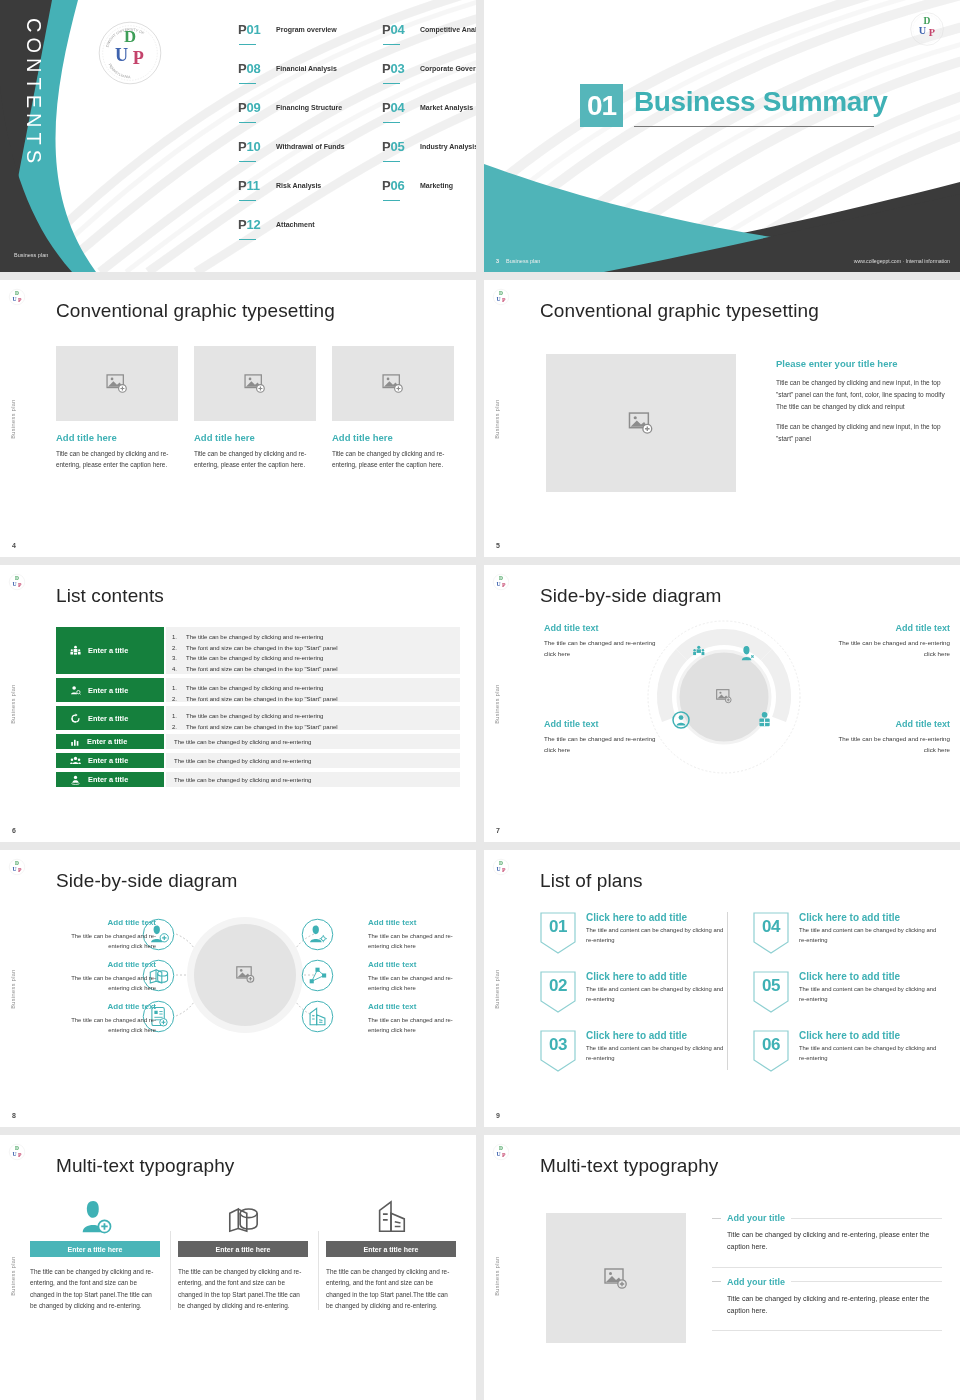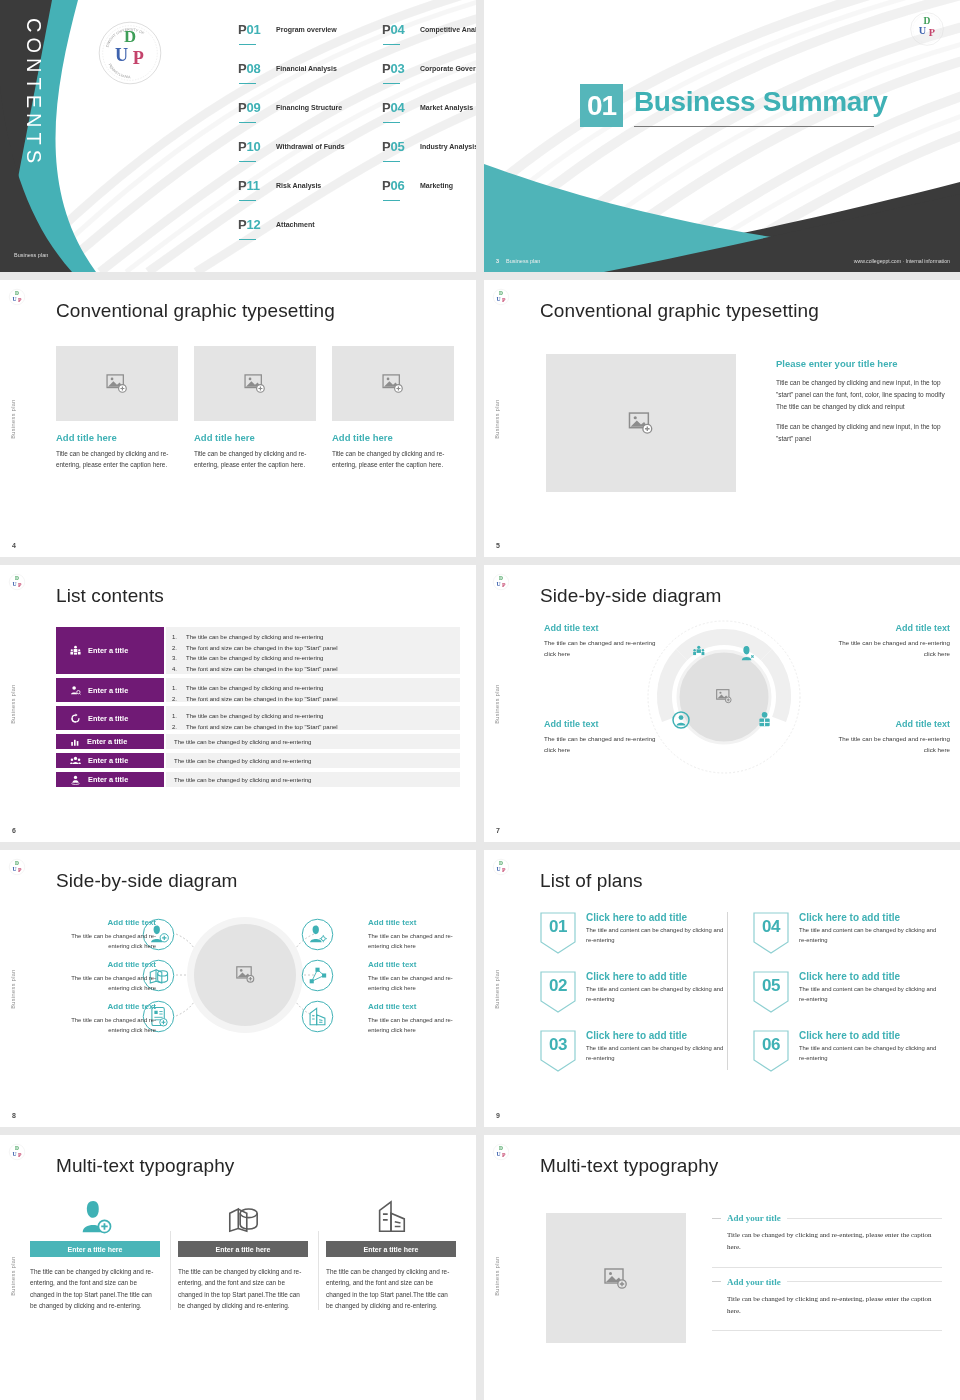--- a/index.html
+++ b/index.html
@@ -110,21 +110,21 @@
   .s5 .ph{ position:absolute; left:62px; top:74px; width:190px; height:138px; }
   .s5 .rt{ position:absolute; left:275px; top:78px; width:180px;margin-left:17px; }
   .s5 .rt h4{ font-size:9.5px; color:#3FB1B5; font-weight:700; }
   .s5 .rt p{ margin-top:8px; font-size:6.5px; color:#3a3a3a; line-height:1.82; }
   .s5 .rt p+p{ margin-top:9px; }
 
   
   .s6 .rows{ position:absolute; left:56px; top:62px; width:404px; }
   .s6 .row{ display:flex; margin-bottom:4px; }
   .s6 .btn{
-    width:108px; background:#701a75; color:#fff;
+    width:108px; background:#15803d; color:#fff;
     display:flex; align-items:center; gap:7px; padding-left:14px;
     font-size:7.4px; font-weight:700; flex:none;
   }
   .s6 .btn svg{ flex:none; }
   .s6 .txt{ flex:1; background:#f1f1f1; margin-left:2px; padding:5px 0 5px 20px; }
   .s6 ol{ list-style:none; counter-reset:n; }
   .s6 ol li{ counter-increment:n; font-size:6px; color:#333; line-height:1.78; position:relative; }
   .s6 ol li:before{ content:counter(n) "."; position:absolute; left:-14px; color:#333; }
   .s6 .oneline{ font-size:6px; color:#333; display:flex; align-items:center; height:100%; margin-left:-12px;}
 
@@ -160,21 +160,21 @@
   .s10 .col+.col:before{ content:""; position:absolute; left:0; top:38px; bottom:2px; width:1px; background:#e3e3e3; }
   .s10 .ico{ height:42px; display:flex; align-items:flex-end; justify-content:center; }
   .s10 .bar{ margin-top:6px; height:16px; display:flex; align-items:center; justify-content:center; font-size:7px; font-weight:700; color:#fff; }
   .s10 .bar.t{ background:#4AB5B8; }
   .s10 .bar.g{ background:#636363; }
   .s10 .cb{ margin-top:9px; font-size:6.4px; color:#3a3a3a; line-height:1.78; }
 
   
   .s11 .ph{ position:absolute; left:62px; top:78px; width:140px; height:130px; }
   .s11 .right{ position:absolute; left:228px; top:78px; width:230px; }
-  .s11 .blk{ padding-bottom:9px;font-family:Liberation Serif, serif; }
+  .s11 .blk{ padding-bottom:9px; }
   .s11 .hd{ display:flex; align-items:center; gap:6px; }
   .s11 .dash{ width:9px; height:1px; background:#cfcfcf; flex:none; }
   .s11 .hd h4{ font-size:9px; color:#3FB1B5; font-weight:700; white-space:nowrap; }
   .s11 .hd .line{ flex:1; height:1px; background:#e2e2e2; }
   .s11 .blk p{ margin-top:6px; margin-left:15px; font-size:7px; color:#2f2f2f; line-height:1.75; }
   .s11 .sep{ height:1px; background:#e2e2e2; margin:4px 0 9px 0; }
 </style>
 </head>
 <body>
 

